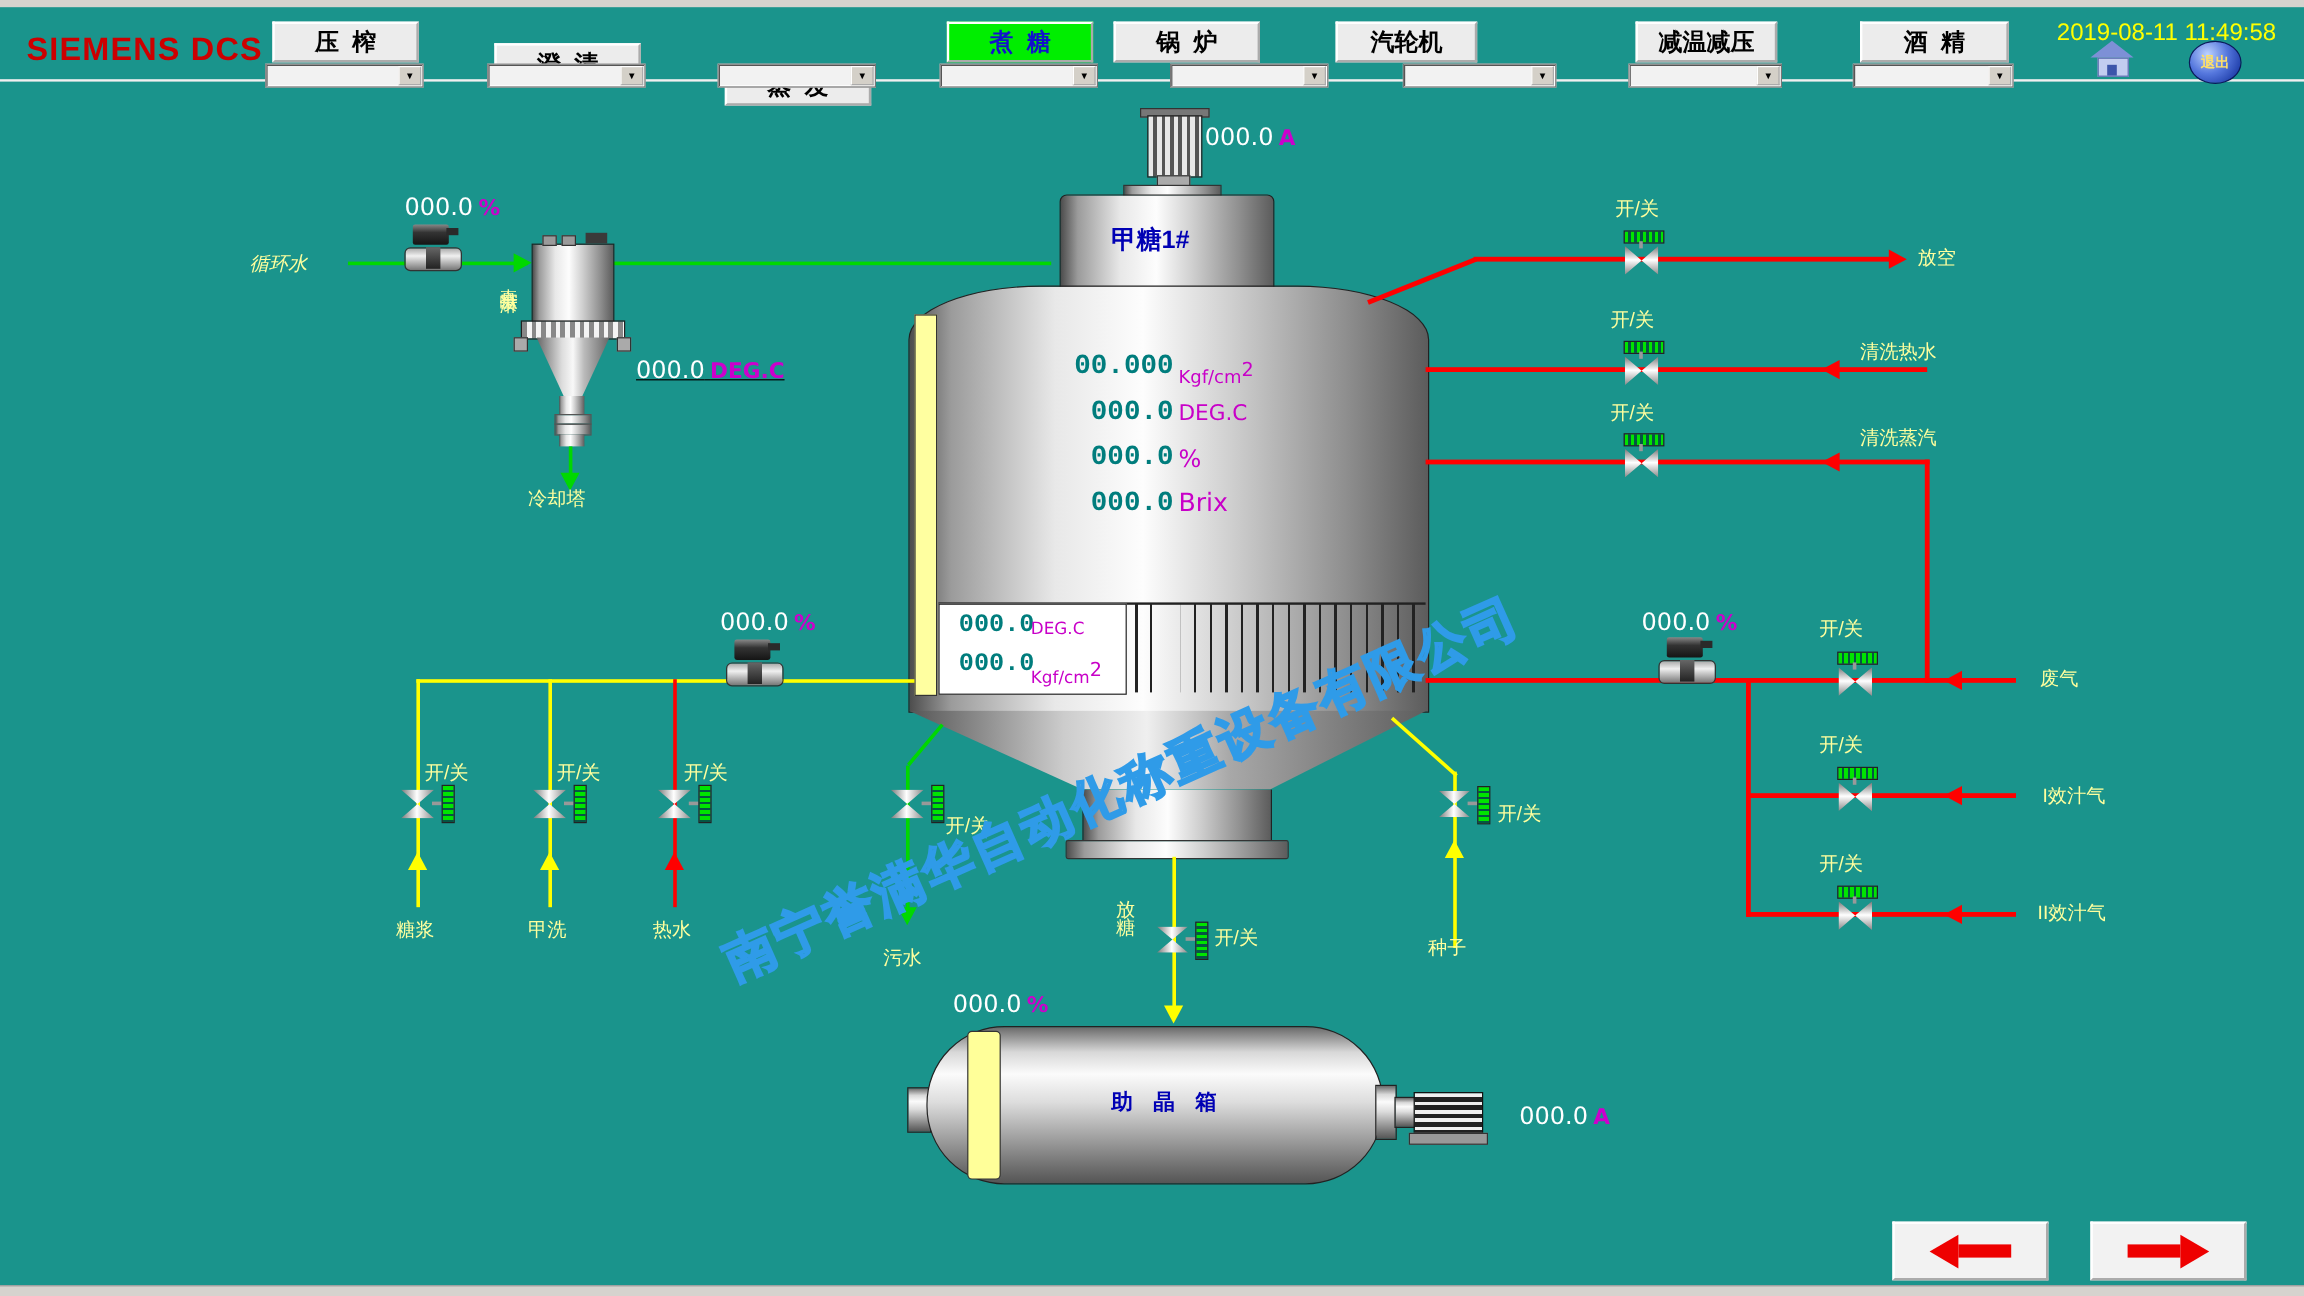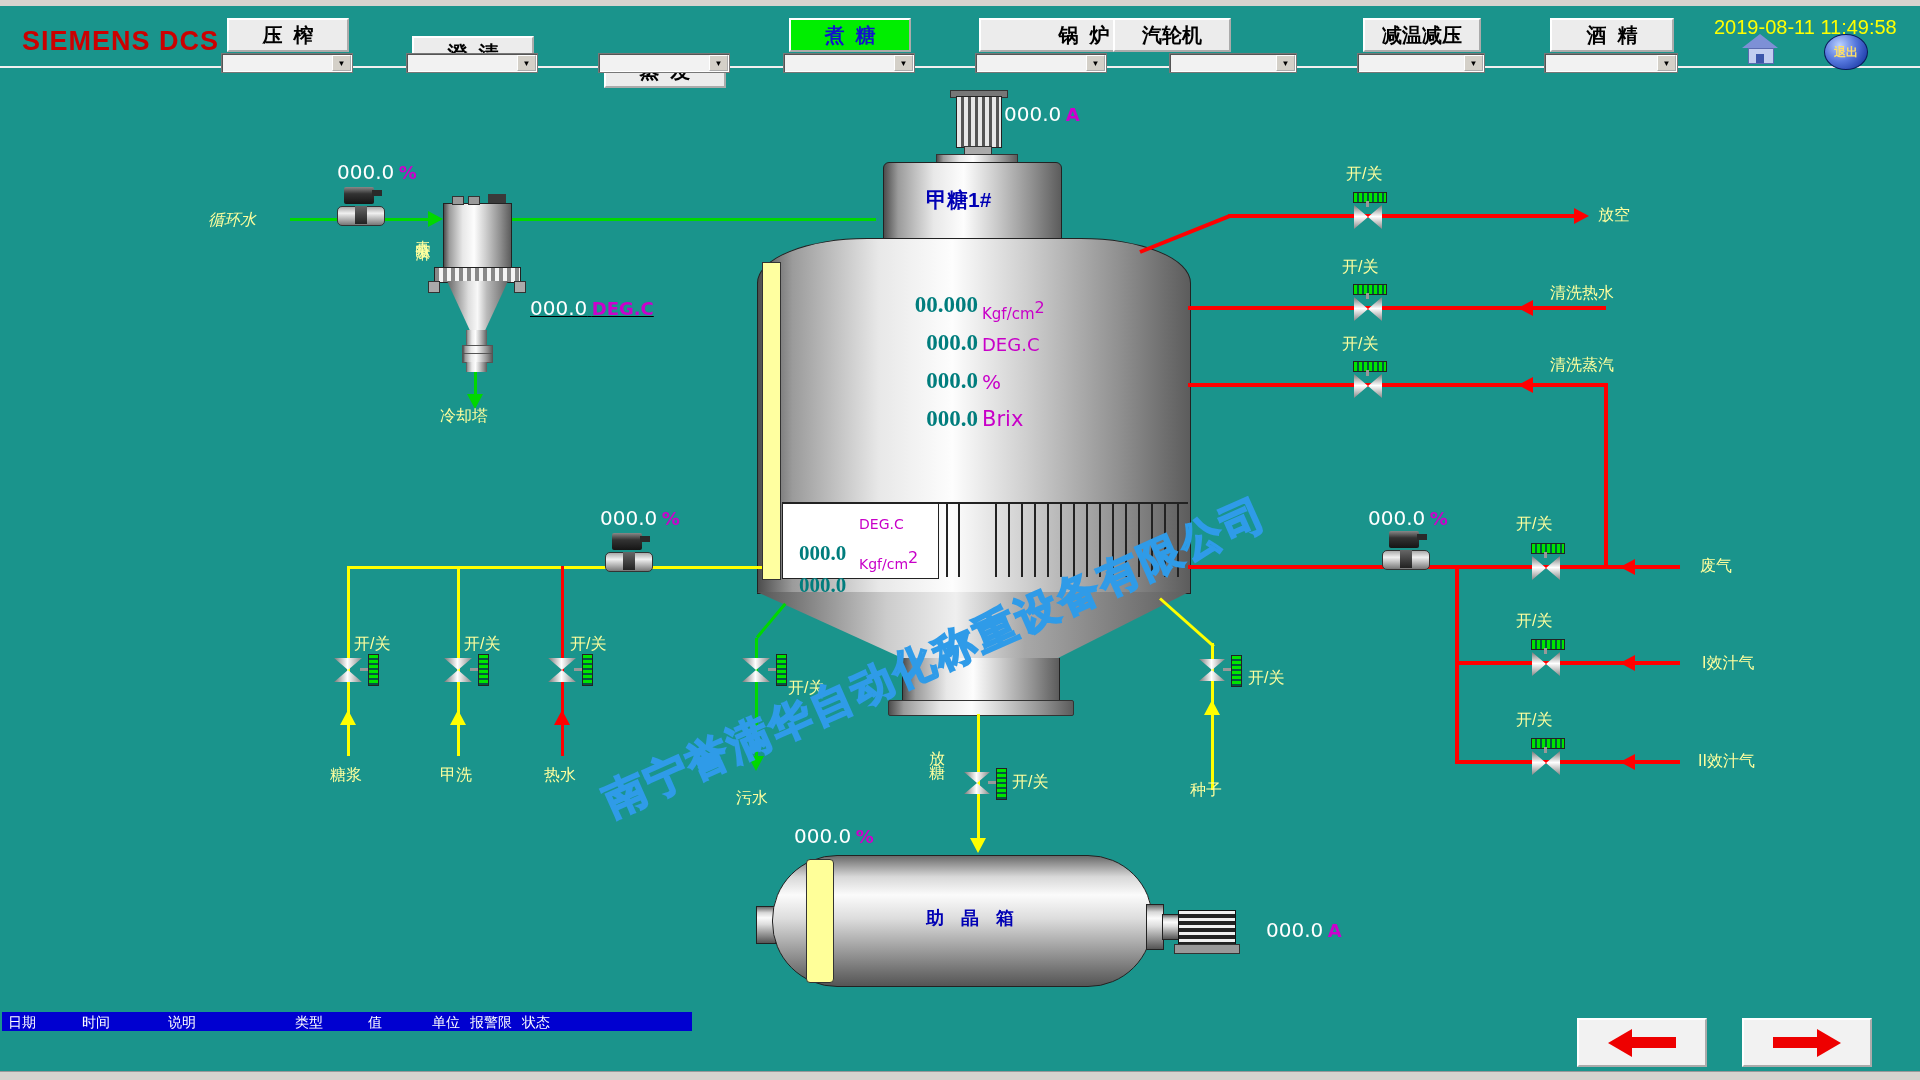--- a/index.html
+++ b/index.html
@@ -4,21 +4,21 @@
 <style>
   html,body{margin:0;padding:0;background:#1a948c;}
   #screen{position:relative;width:1920px;height:1080px;background:#1a948c;overflow:hidden;
           font-family:"Liberation Sans",sans-serif;}
   .abs{position:absolute;}
   .lbl{position:absolute;color:#ffff9e;font-size:16px;white-space:nowrap;}
   .vtext{writing-mode:vertical-rl;text-orientation:upright;}
   .meas{position:absolute;white-space:nowrap;}
   .val{color:#ffffff;font-size:20px;font-family:"DejaVu Sans",sans-serif;}
   .unit{color:#cc00cc;font-size:18px;font-weight:bold;font-family:"DejaVu Sans",sans-serif;}
-  .tval{color:#007d7d;font-weight:bold;font-size:23px;font-family:Liberation Serif, serif;margin-top:31px;}
+  .tval{color:#007d7d;font-weight:bold;font-size:23px;font-family:Liberation Mono, monospace;}
   .tunit{color:#c800c8;font-size:16px;font-family:"DejaVu Sans",sans-serif;}
   .pipe{position:absolute;}
   .metal-h{background:linear-gradient(90deg,#4d4d4d 0%,#9b9b9b 8%,#e8e8e8 28%,#fdfdfd 45%,#cfcfcf 62%,#8f8f8f 84%,#5c5c5c 100%);}
   .metal-v{background:linear-gradient(180deg,#6a6a6a 0%,#d8d8d8 16%,#fbfbfb 30%,#dddddd 48%,#a8a8a8 68%,#6e6e6e 90%,#555 100%);}
   .bt-v{position:absolute;width:28px;height:24px;background:linear-gradient(90deg,#777,#fff 48%,#888);
         clip-path:polygon(0 0,100% 0,50% 50%,100% 100%,0 100%,50% 50%);}
   .bt-h{position:absolute;width:28px;height:24px;background:linear-gradient(180deg,#777,#fff 48%,#888);
         clip-path:polygon(0 0,50% 50%,100% 0,100% 100%,50% 50%,0 100%);}
   .ind-v{position:absolute;width:9px;height:30px;border:1px solid #222;
          background:repeating-linear-gradient(180deg,#00e400 0 3px,#055544 3px 5px);}
@@ -66,21 +66,21 @@
   <div class="winstrip" style="top:1071px;height:9px;border-top:1px solid #999;"></div>
 
   <div class="abs" style="left:0;top:6px;width:1920px;height:60px;border-bottom:2px solid #f0f0f0;">
     <div class="brand">SIEMENS DCS</div>
     <div class="clock">2019-08-11 11:49:58</div>
 
     <div class="navbtn" style="left:227px;width:118px;">压  榨</div>
     <div class="navbtn" style="left:412px;width:118px;margin-top:18px;">澄  清</div>
     <div class="navbtn" style="left:604px;width:118px;margin-top:36px;">蒸  发</div>
     <div class="navbtn active" style="left:789px;width:118px;">煮  糖</div>
-    <div class="navbtn" style="left:979px;width:118px;padding-left:44px;">锅  炉</div>
+    <div class="navbtn" style="left:928px;width:118px;">锅  炉</div>
     <div class="navbtn" style="left:1113px;width:114px;">汽轮机</div>
     <div class="navbtn" style="left:1363px;width:114px;">减温减压</div>
     <div class="navbtn" style="left:1550px;width:120px;">酒  精</div>
 
     <div class="dd" style="left:221px;width:130px;">
         <span class="dd-btn">▼</span>
       </div>
     <div class="dd" style="left:406px;width:130px;">
         <span class="dd-btn">▼</span>
       </div>
@@ -372,30 +372,20 @@
   </div>
   <div class="meas" style="left:794px;top:824px;">
     <span class="val">000.0</span>
     <span class="unit">%</span>
   </div>
   <div class="meas" style="left:1266px;top:918px;">
     <span class="val">000.0</span>
     <span class="unit">A</span>
   </div>
 
-  <div class="alarmbar">
-    <span style="left:6px;">日期</span>
-    <span style="left:80px;">时间</span>
-    <span style="left:166px;">说明</span>
-    <span style="left:293px;">类型</span>
-    <span style="left:366px;">值</span>
-    <span style="left:430px;">单位</span>
-    <span style="left:468px;">报警限</span>
-    <span style="left:520px;">状态</span>
-  </div>
 
   <div class="arrbtn" style="left:1577px;">
     <span class="ar ar-l" style="position:static;border-width:14px 24px 14px 0;"></span>
     <span class="ra-stem"></span>
   </div>
   <div class="arrbtn" style="left:1742px;">
     <span class="ra-stem"></span>
     <span class="ar ar-r" style="position:static;border-width:14px 0 14px 24px;"></span>
   </div>
 

